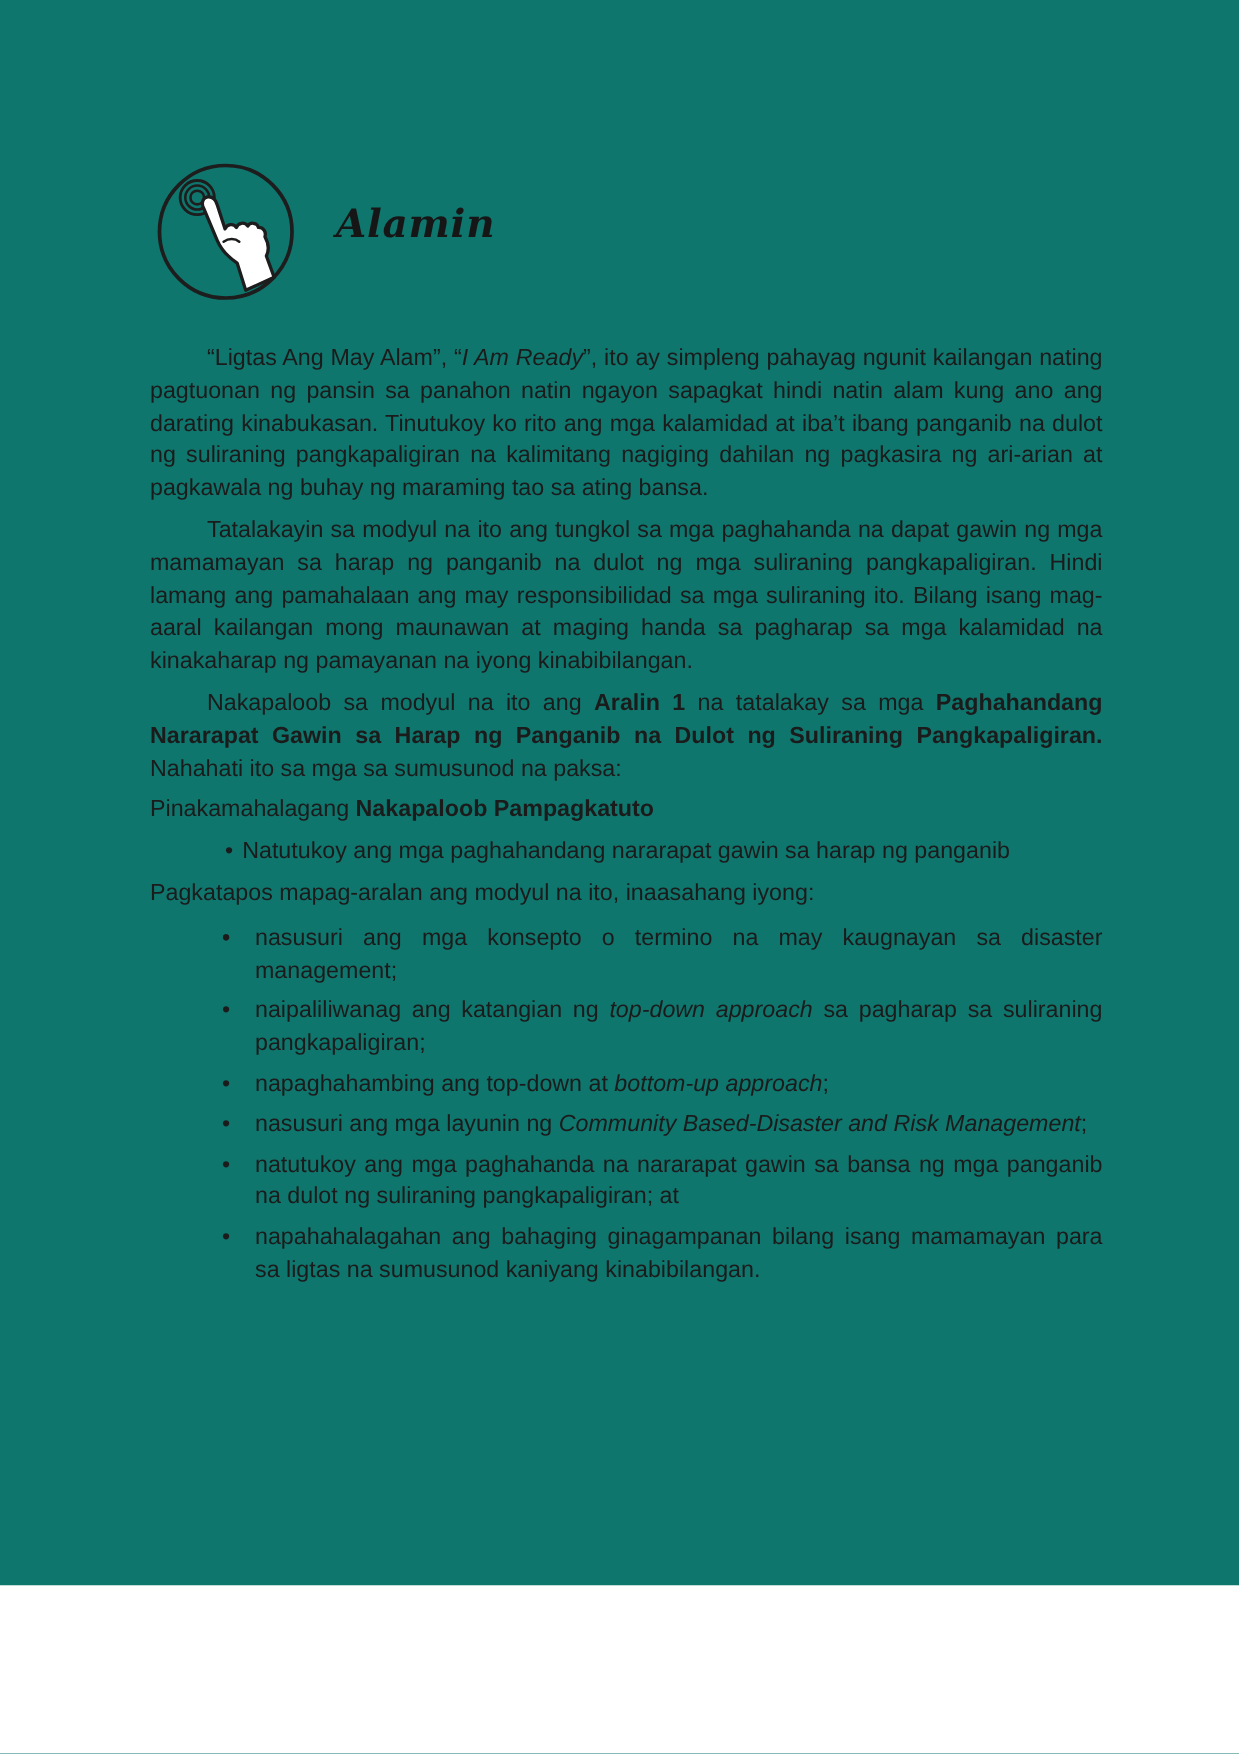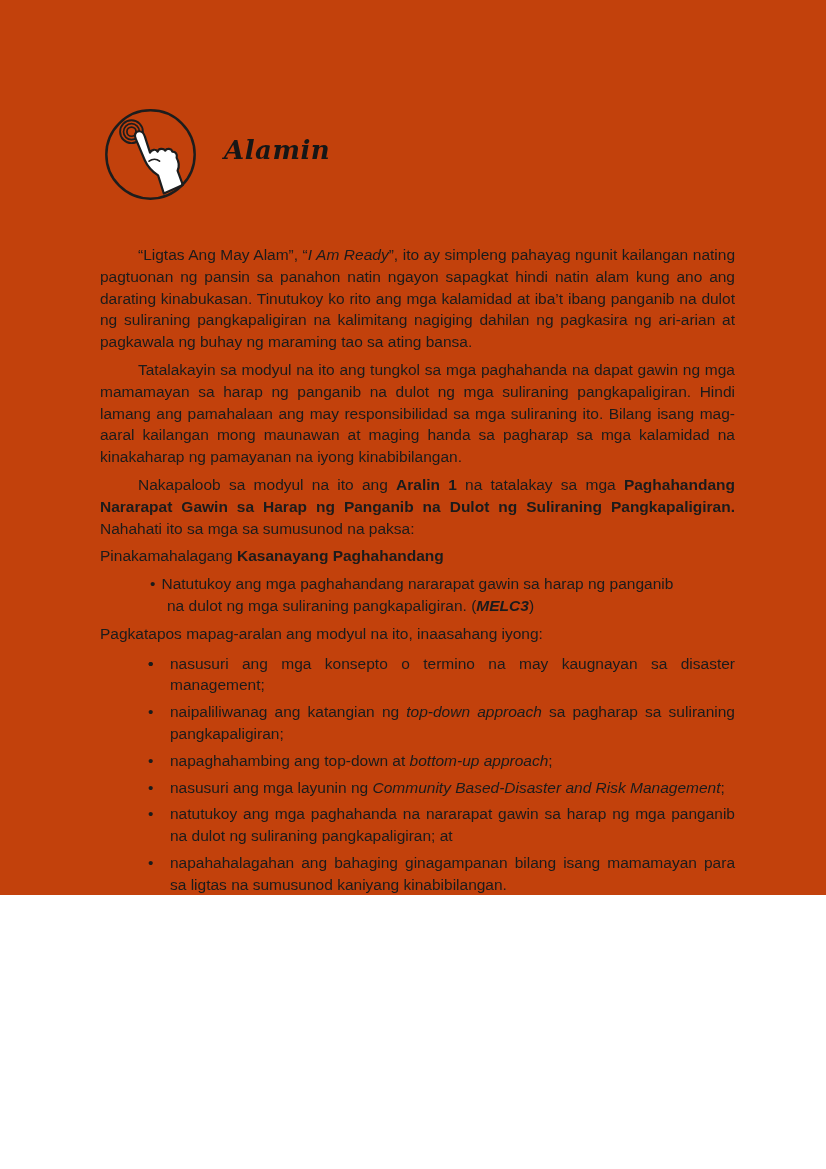--- a/index.html
+++ b/index.html
@@ -1,20 +1,20 @@
 <!DOCTYPE html>
 <html><head>
 <meta charset="utf-8">
 <style>
   html, body { margin: 0; padding: 0; background: #ffffff; }
   .page {
     position: relative;
     width: 826px;
-    height: 895px;
-    background: #c2410c;
+    height: 1057px;
+    background: #0f766e;
     font-family: "Liberation Sans", sans-serif;
     color: #1b1b1b;
     overflow: hidden;
   }
   .header-row {
     position: absolute;
     top: 107px;
     left: 103px;
     display: flex;
     align-items: center;
@@ -26,21 +26,21 @@
     transform: translateY(-5px);
     font-family: "DejaVu Serif", serif;
     font-style: italic;
     font-weight: bold;
     font-size: 26px;
     letter-spacing: 0.5px;
     color: #161616;
   }
   .content {
     position: absolute;
-    top: 244px;
+    top: 228px;
     left: 100px;
     width: 635px;
     font-size: 15.5px;
     line-height: 21.8px;
   }
   .para {
     margin: 0 0 6px 0;
     text-align: justify;
     text-indent: 38px;
   }
@@ -127,36 +127,35 @@
     <p class="para"><span>“Ligtas Ang May Alam”, “</span><span class="i">I Am Ready</span><span>”, ito ay simpleng pahayag ngunit kailangan nating pagtuonan ng pansin sa panahon natin ngayon sapagkat hindi natin alam kung ano ang darating kinabukasan. Tinutukoy ko rito ang mga kalamidad at iba’t ibang panganib na dulot ng suliraning pangkapaligiran na kalimitang nagiging dahilan ng pagkasira ng ari-arian at pagkawala ng buhay ng maraming tao sa ating bansa.</span></p>
 
 
     <p class="para">Tatalakayin sa modyul na ito ang tungkol sa mga paghahanda na dapat gawin ng mga mamamayan sa harap ng panganib na dulot ng mga suliraning pangkapaligiran. Hindi lamang ang pamahalaan ang may responsibilidad sa mga suliraning ito. Bilang isang mag-aaral kailangan mong maunawan at maging handa sa pagharap sa mga kalamidad na kinakaharap ng pamayanan na iyong kinabibilangan.</p>
 
     <p class="para"><span>Nakapaloob sa modyul na ito ang </span><span class="b">Aralin 1</span><span> na tatalakay sa mga </span><span class="b">Paghahandang Nararapat Gawin sa Harap ng Panganib na Dulot ng Suliraning Pangkapaligiran.</span><span> Nahahati ito sa mga sa sumusunod na paksa:</span></p>
 
     <div class="paksa">
     </div>
 
-    <p class="skills"><span>Pinakamahalagang </span><span class="b">Kasanayang Paghahandang</span></p>
+    <p class="skills"><span>Pinakamahalagang </span><span class="b">Nakapaloob Pampagkatuto</span></p>
 
     <div class="melc">
       <div class="melc-l1"><span class="blt">•</span><span>Natutukoy ang mga paghahandang nararapat gawin sa harap ng panganib</span></div>
-      <div class="melc-l2"><span>na dulot ng mga suliraning pangkapaligiran. (</span><span class="bi">MELC3</span><span>)</span></div>
     </div>
 
     <p class="intro">Pagkatapos mapag-aralan ang modyul na ito, inaasahang iyong:</p>
 
     <div class="objs">
       <div class="obj"><span class="obj-blt">•</span></div>
       <div class="obj"><span class="obj-blt">•</span><span>nasusuri ang mga konsepto o termino na may kaugnayan sa disaster management;</span></div>
       <div class="obj"><span class="obj-blt">•</span><span>naipaliliwanag ang katangian ng </span><span class="i">top-down approach</span><span> sa pagharap sa suliraning pangkapaligiran;</span></div>
       <div class="obj"><span class="obj-blt">•</span><span>napaghahambing ang top-down at </span><span class="i">bottom-up approach</span><span>;</span></div>
       <div class="obj"><span class="obj-blt">•</span><span>nasusuri ang mga layunin ng </span><span class="i">Community Based-Disaster and Risk Management</span><span>;</span></div>
-      <div class="obj"><span class="obj-blt">•</span><span>natutukoy ang mga paghahanda na nararapat gawin sa harap ng mga panganib na dulot ng suliraning pangkapaligiran; at</span></div>
+      <div class="obj"><span class="obj-blt">•</span><span>natutukoy ang mga paghahanda na nararapat gawin sa bansa ng mga panganib na dulot ng suliraning pangkapaligiran; at</span></div>
       <div class="obj"><span class="obj-blt">•</span><span>napahahalagahan ang bahaging ginagampanan bilang isang mamamayan para sa ligtas na sumusunod kaniyang kinabibilangan.</span></div>
     </div>
 
   </div>
 
   <div class="pageno">1</div>
   <div class="watermark">www.modyul.online</div>
 
 </div>
 

